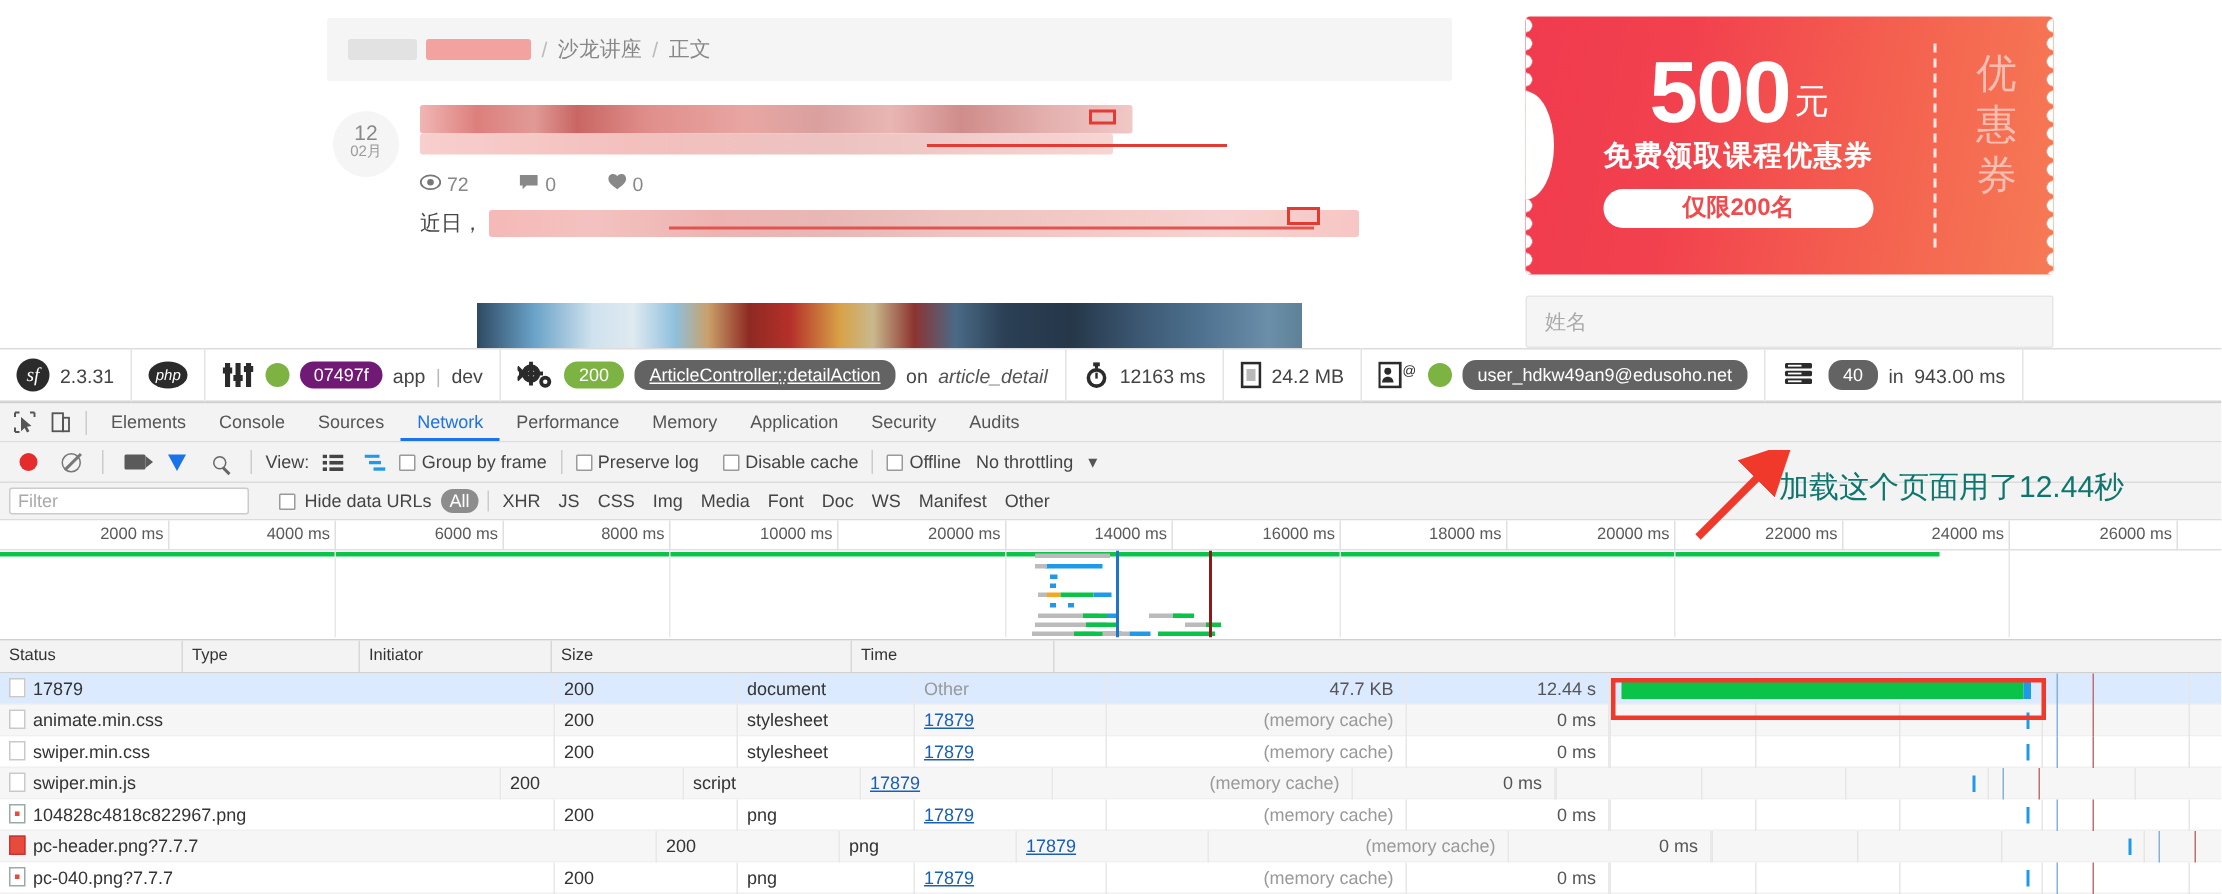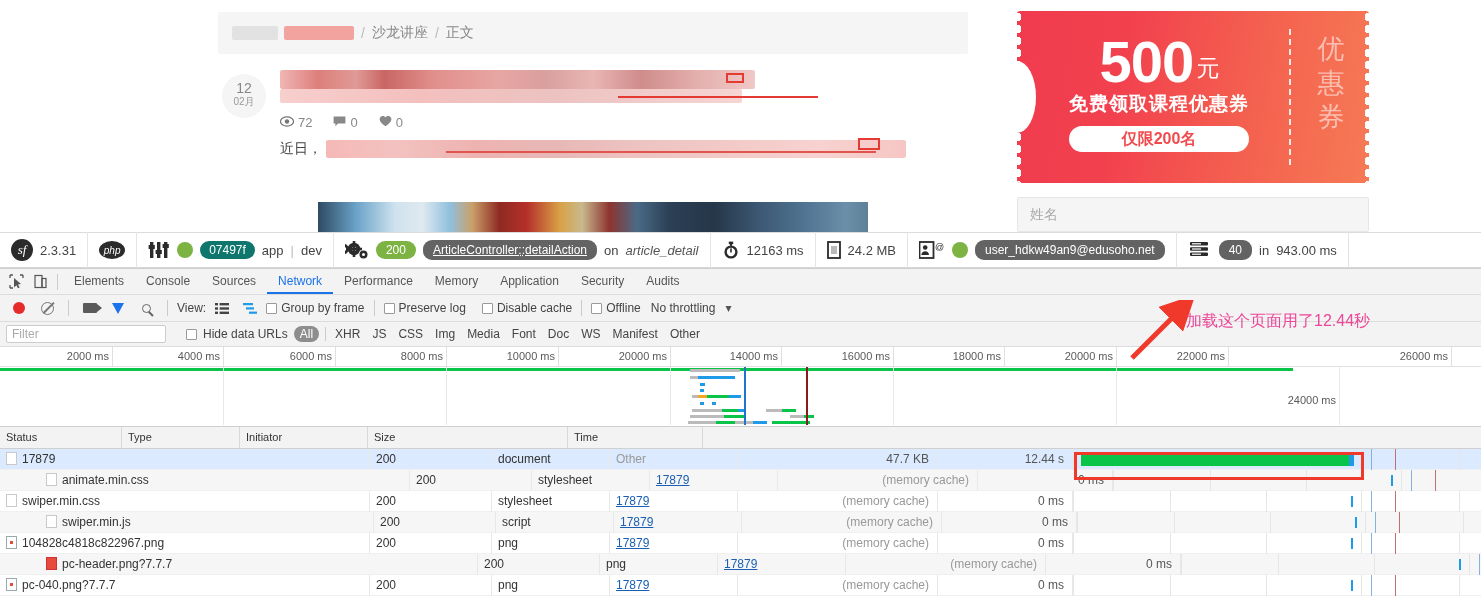--- a/index.html
+++ b/index.html
@@ -36,21 +36,21 @@
   }
   .datebox .d { font-size:14px; color:#888; }
   .datebox .m { font-size:10px; color:#999; }
   .title-redact { position:absolute; left:62px; top:4px; width:475px; height:19px;
     background:linear-gradient(90deg,#f0b6b4 0%,#dd7f7c 8%,#e09a97 16%,#c96663 22%,#e08e8b 32%,#e8a6a3 46%,#d9a09e 56%,#e9b6b4 66%,#cf8c8a 76%,#e4b0ae 88%,#f0c8c6 100%); border-radius:2px;}
   .title-redact2 { position:absolute; left:62px; top:23px; width:462px; height:14px;
     background:linear-gradient(90deg,#f7cfcd 0%,#f3c0be 30%,#ecc3c1 60%,#f6d5d3 100%); border-radius:2px;}
   .title-strike { position:absolute; left:400px; top:30px; width:200px; height:2px; background:#e33b33; }
   .title-box { position:absolute; left:508px; top:7px; width:18px; height:10px; border:2px solid #e33b33; }
 
-  .stats { position:absolute; left:62px; top:49px; display:flex; align-items:center; gap:12px; color:#888; font-size:13px;justify-content:center; }
+  .stats { position:absolute; left:62px; top:49px; display:flex; align-items:center; gap:25px; color:#888; font-size:13px;justify-content:center; }
   .stats .grp { display:flex; align-items:center; gap:4px; margin-right:9px; }
   .ico { display:inline-block; }
 
   .body-line { position:absolute; left:62px; top:74px; display:flex; align-items:center; }
   .body-text { font-size:14px; color:#444; }
   .body-redact { margin-left:4px; width:580px; height:18px; border-radius:2px;
      background:linear-gradient(90deg,#f5b9b7 0%,#f3c2c0 12%,#edb3b1 26%,#e7b8b6 40%,#eec4c2 55%,#f3cac8 70%,#f7d2d0 85%,#f6c6c4 100%); position:relative;}
   .body-strike { position:absolute; left:120px; top:60%; width:430px; height:2px; background:#e0554d; }
   .body-box { position:absolute; left:640px; top:72px; width:22px; height:12px; border:2px solid #e33b33; }
 
@@ -85,21 +85,21 @@
      background:#fff; border-top:1px solid #dcdcdc; border-bottom:1px solid #d6d6d6;
      display:flex; align-items:center; font-size:13px; color:#444; }
   .sf-block { display:flex; align-items:center; height:36px; padding:0 11px; gap:7px;
      border-right:1px solid #e4e4e4; white-space:nowrap; }
   .sf-logo { width:22px; height:22px; border-radius:50%; background:#2b2b2b; color:#fff;
      font-family:"Liberation Serif", serif; font-style:italic; font-size:13px;
      display:flex; align-items:center; justify-content:center; }
   .php-logo { width:26px; height:18px; border-radius:50%; background:#2b2b2b; color:#fff;
      font-style:italic; font-size:10px; display:flex; align-items:center; justify-content:center; }
   .dot-green { width:16px; height:16px; border-radius:50%; background:#7cb342; display:inline-block; }
-  .pill { background:#0f766e; color:#fff; border-radius:9px; padding:2px 9px; font-size:12px; }
+  .pill { background:#701a75; color:#fff; border-radius:9px; padding:2px 9px; font-size:12px; }
   .pill-green { background:#7cb342; color:#fff; border-radius:9px; padding:2px 10px; font-size:12px; }
   .pill-dark { background:#636363; color:#fff; border-radius:9px; padding:3px 10px; font-size:12px; }
   .pill-dark u { text-decoration:underline; }
   .pill-dark .dots { text-decoration:underline dotted; }
   .sf-sep { color:#bbb; }
   .sf-italic { font-style:italic; color:#555; }
   .mini-icon { display:inline-flex; align-items:center; }
 
   
   #devtools { position:absolute; left:0; top:268px; width:1481px; height:328px; background:#fff;
@@ -146,21 +146,21 @@
   .ov-grid { position:absolute; top:0; height:58px; border-left:1px solid #e8e8e8; }
   .ov-greenline { position:absolute; left:0; top:1px; width:1293px; height:3px; background:#0ac44a; }
   .ov-bar { position:absolute; height:3px; }
 
   
   .dt-table-head { display:flex; height:22px; background:#f3f3f3; border-bottom:1px solid #cfcfcf; }
   .th { padding:4px 0 0 6px; font-size:11px; color:#333; border-right:1px solid #d8d8d8; }
   .dt-rows { position:relative; }
   .tr { display:flex; height:21px; align-items:center; border-bottom:1px solid #f0f0f0; }
   .tr.odd { background:#fff; }
-  .tr.even { background:#f6f6f6;padding-left:40px; }
+  .tr.even { background:#f6f6f6; }
   .tr.sel { background:#dbeafe; }
   .td { padding-left:6px; font-size:12px; color:#333; overflow:hidden; white-space:nowrap;
         border-right:1px solid #e8e8e8; height:21px; line-height:20px; }
   .td.num { text-align:right; padding-right:8px; color:#555; }
   .td.link { color:#1a5fb4; text-decoration:underline; }
   .td.muted { color:#999; }
   .fileico { width:11px; height:13px; border:1px solid #9aa; background:#fff; display:inline-block;
      margin-right:5px; vertical-align:-2px; }
   .fileico.img { border:1px solid #c9c9c9; }
   .fileico.red { background:#e64b3c; border:1px solid #c33; }
@@ -169,21 +169,21 @@
 
   .wf-cell { position:relative; flex:1; height:21px; }
   .wf-grid { position:absolute; top:0; height:21px; border-left:1px solid #e6e6e6; }
   .wf-bar-green { position:absolute; height:13px; top:4px; background:#0ac44a; }
   .wf-bar-blue { position:absolute; height:13px; top:4px; background:#1e9ae8; }
   .wf-dcl { position:absolute; width:2px; height:11px; top:5px; background:#1e9ae8; }
   .wf-evt-blue { position:absolute; top:0; width:1px; height:21px; background:#84b1e0; }
   .wf-evt-red { position:absolute; top:0; width:1px; height:21px; background:#c07070; }
 
   
-  .annot-text { position:absolute; color:#ec4899; font-size:16px;
+  .annot-text { position:absolute; color:#0f766e; font-size:20px;
      font-family:"Liberation Sans", sans-serif; white-space:nowrap; }
   #annot-arrow { position:absolute; left:1130px; top:300px; width:130px; height:60px; pointer-events:none; }
   .redbox { position:absolute; border:3px solid #f0392b; }
 </style>
 </head>
 <body>
 
 <div id="page-viewport">
   <div id="page-gutter-l"></div>
   <div id="page-gutter-r"></div>
@@ -498,21 +498,21 @@
         </div>
         <div class="ov-tick" style="left: 1004px;">
           <span>18000 ms</span>
         </div>
         <div class="ov-tick" style="left: 1116px;">
           <span>20000 ms</span>
         </div>
         <div class="ov-tick" style="left: 1228px;">
           <span>22000 ms</span>
         </div>
-        <div class="ov-tick" style="left: 1339px; margin-top: 44px;">
+        <div class="ov-tick" style="left: 1339px;">
           <span>24000 ms</span>
         </div>
         <div class="ov-tick" style="left: 1451px;">
           <span>26000 ms</span>
         </div>
       </div>
     <div class="ov-body" id="ov-body">
       <div class="ov-greenline"></div>
     <div class="ov-grid" style="left: 223px;"></div>
         <div class="ov-grid" style="left: 446px;"></div>

